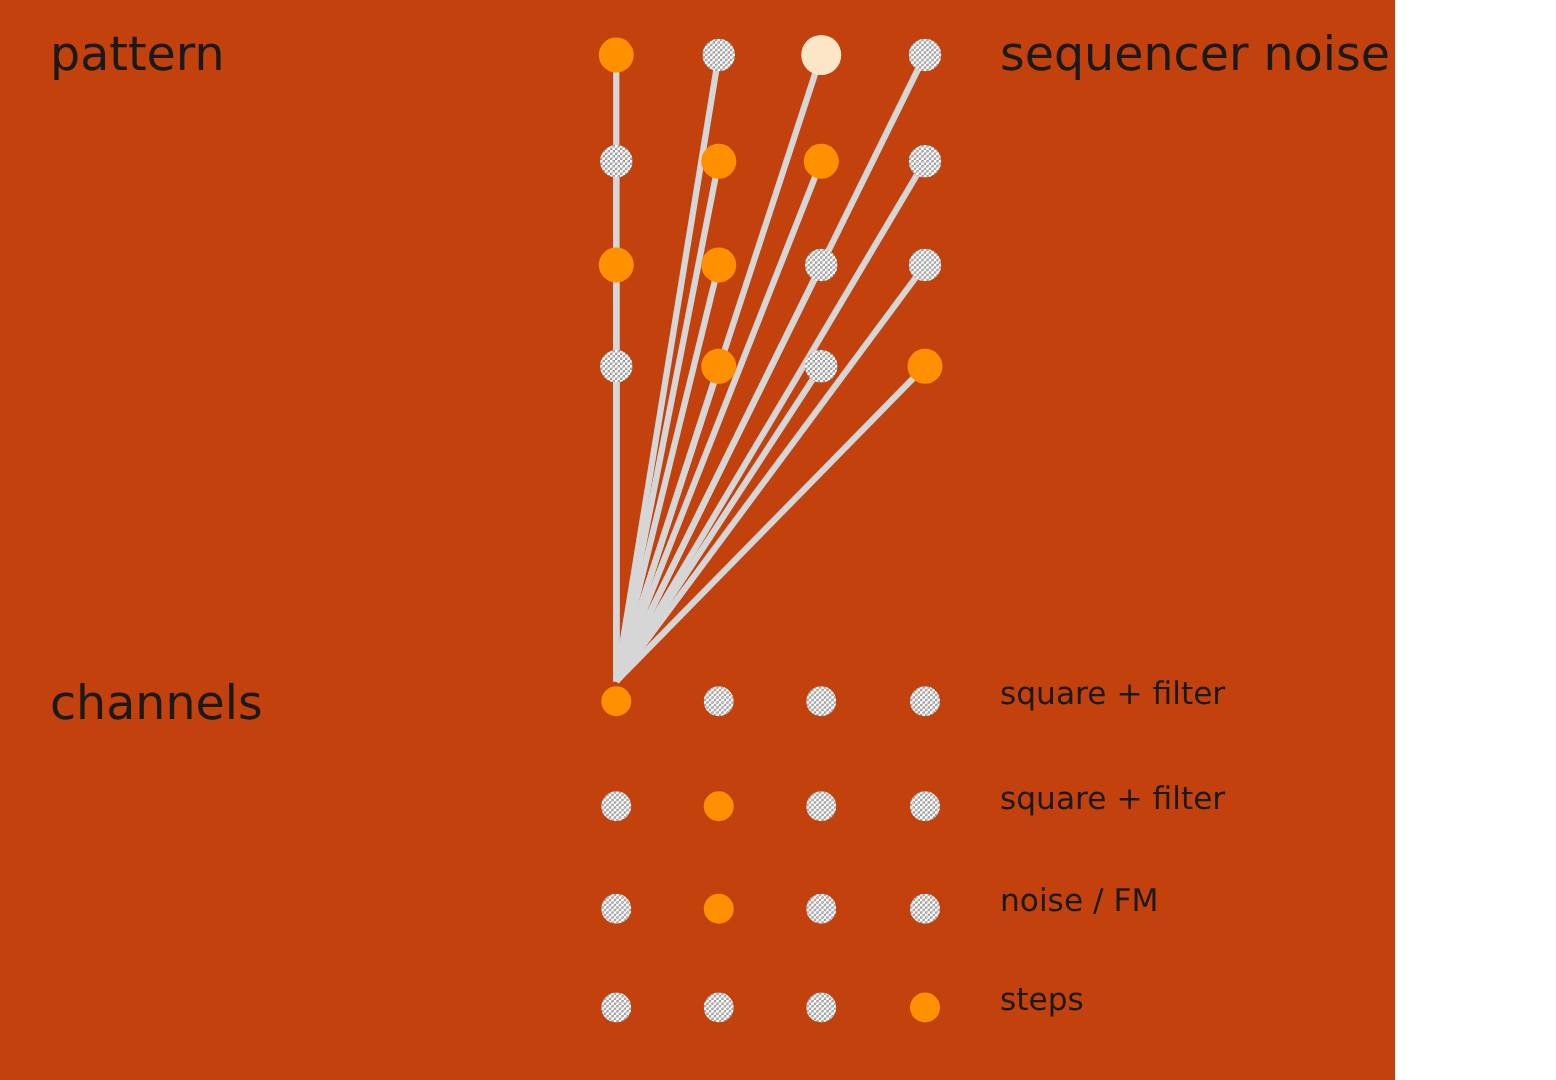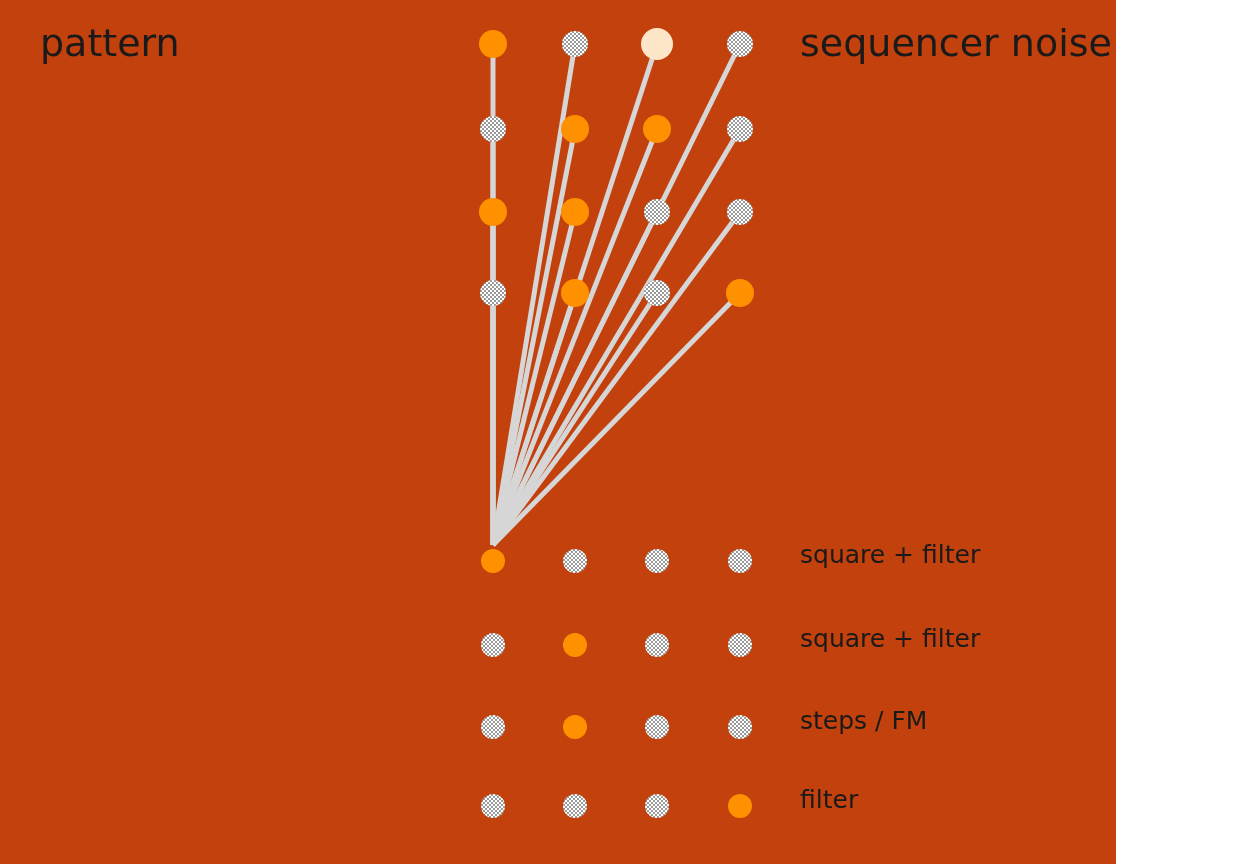--- a/index.html
+++ b/index.html
@@ -80,20 +80,21 @@
       <line x1="493" y1="293" x2="493" y2="545" stroke="#d6d6d6" stroke-width="5" stroke-linecap="butt"></line>
       <line x1="575" y1="293" x2="493" y2="545" stroke="#d6d6d6" stroke-width="5" stroke-linecap="butt"></line>
       <line x1="657" y1="293" x2="493" y2="545" stroke="#d6d6d6" stroke-width="5" stroke-linecap="butt"></line>
       <line x1="740" y1="293" x2="493" y2="545" stroke="#d6d6d6" stroke-width="5" stroke-linecap="butt"></line>
     </svg>
 
   <div class="group-label" style="left:40px; top:24px;">pattern</div>
 
   <div class="group-label" style="left:800px; top:24px;">sequencer noise</div>
 
+  <div class="group-label" style="left:40px; top:543px;">channels</div>
 
   <div id="pattern-grid">
       <div class="node on" style="left: 479px; top: 30px; width: 28px; height: 28px;"></div>
       <div class="node off" style="left: 562px; top: 31px; width: 26px; height: 26px;"></div>
       <div class="node dim" style="left: 641px; top: 28px; width: 32px; height: 32px;"></div>
       <div class="node off" style="left: 727px; top: 31px; width: 26px; height: 26px;"></div>
       <div class="node off" style="left: 480px; top: 116px; width: 26px; height: 26px;"></div>
       <div class="node on" style="left: 561px; top: 115px; width: 28px; height: 28px;"></div>
       <div class="node on" style="left: 643px; top: 115px; width: 28px; height: 28px;"></div>
       <div class="node off" style="left: 727px; top: 116px; width: 26px; height: 26px;"></div>
@@ -120,17 +121,17 @@
       <div class="node off" style="left: 645px; top: 715px; width: 24px; height: 24px;"></div>
       <div class="node off" style="left: 728px; top: 715px; width: 24px; height: 24px;"></div>
       <div class="node off" style="left: 481px; top: 794px; width: 24px; height: 24px;"></div>
       <div class="node off" style="left: 563px; top: 794px; width: 24px; height: 24px;"></div>
       <div class="node off" style="left: 645px; top: 794px; width: 24px; height: 24px;"></div>
       <div class="node on" style="left: 728px; top: 794px; width: 24px; height: 24px;"></div>
     </div>
   <div id="channel-labels">
       <div class="row-label" style="left: 800px; top: 542px;">square + filter</div>
       <div class="row-label" style="left: 800px; top: 626px;">square + filter</div>
-      <div class="row-label" style="left: 800px; top: 708px;">steps / FM</div>
-      <div class="row-label" style="left: 800px; top: 787px;">filter</div>
+      <div class="row-label" style="left: 800px; top: 708px;">noise / FM</div>
+      <div class="row-label" style="left: 800px; top: 787px;">steps</div>
     </div>
 
 </div>
 
 </body></html>

